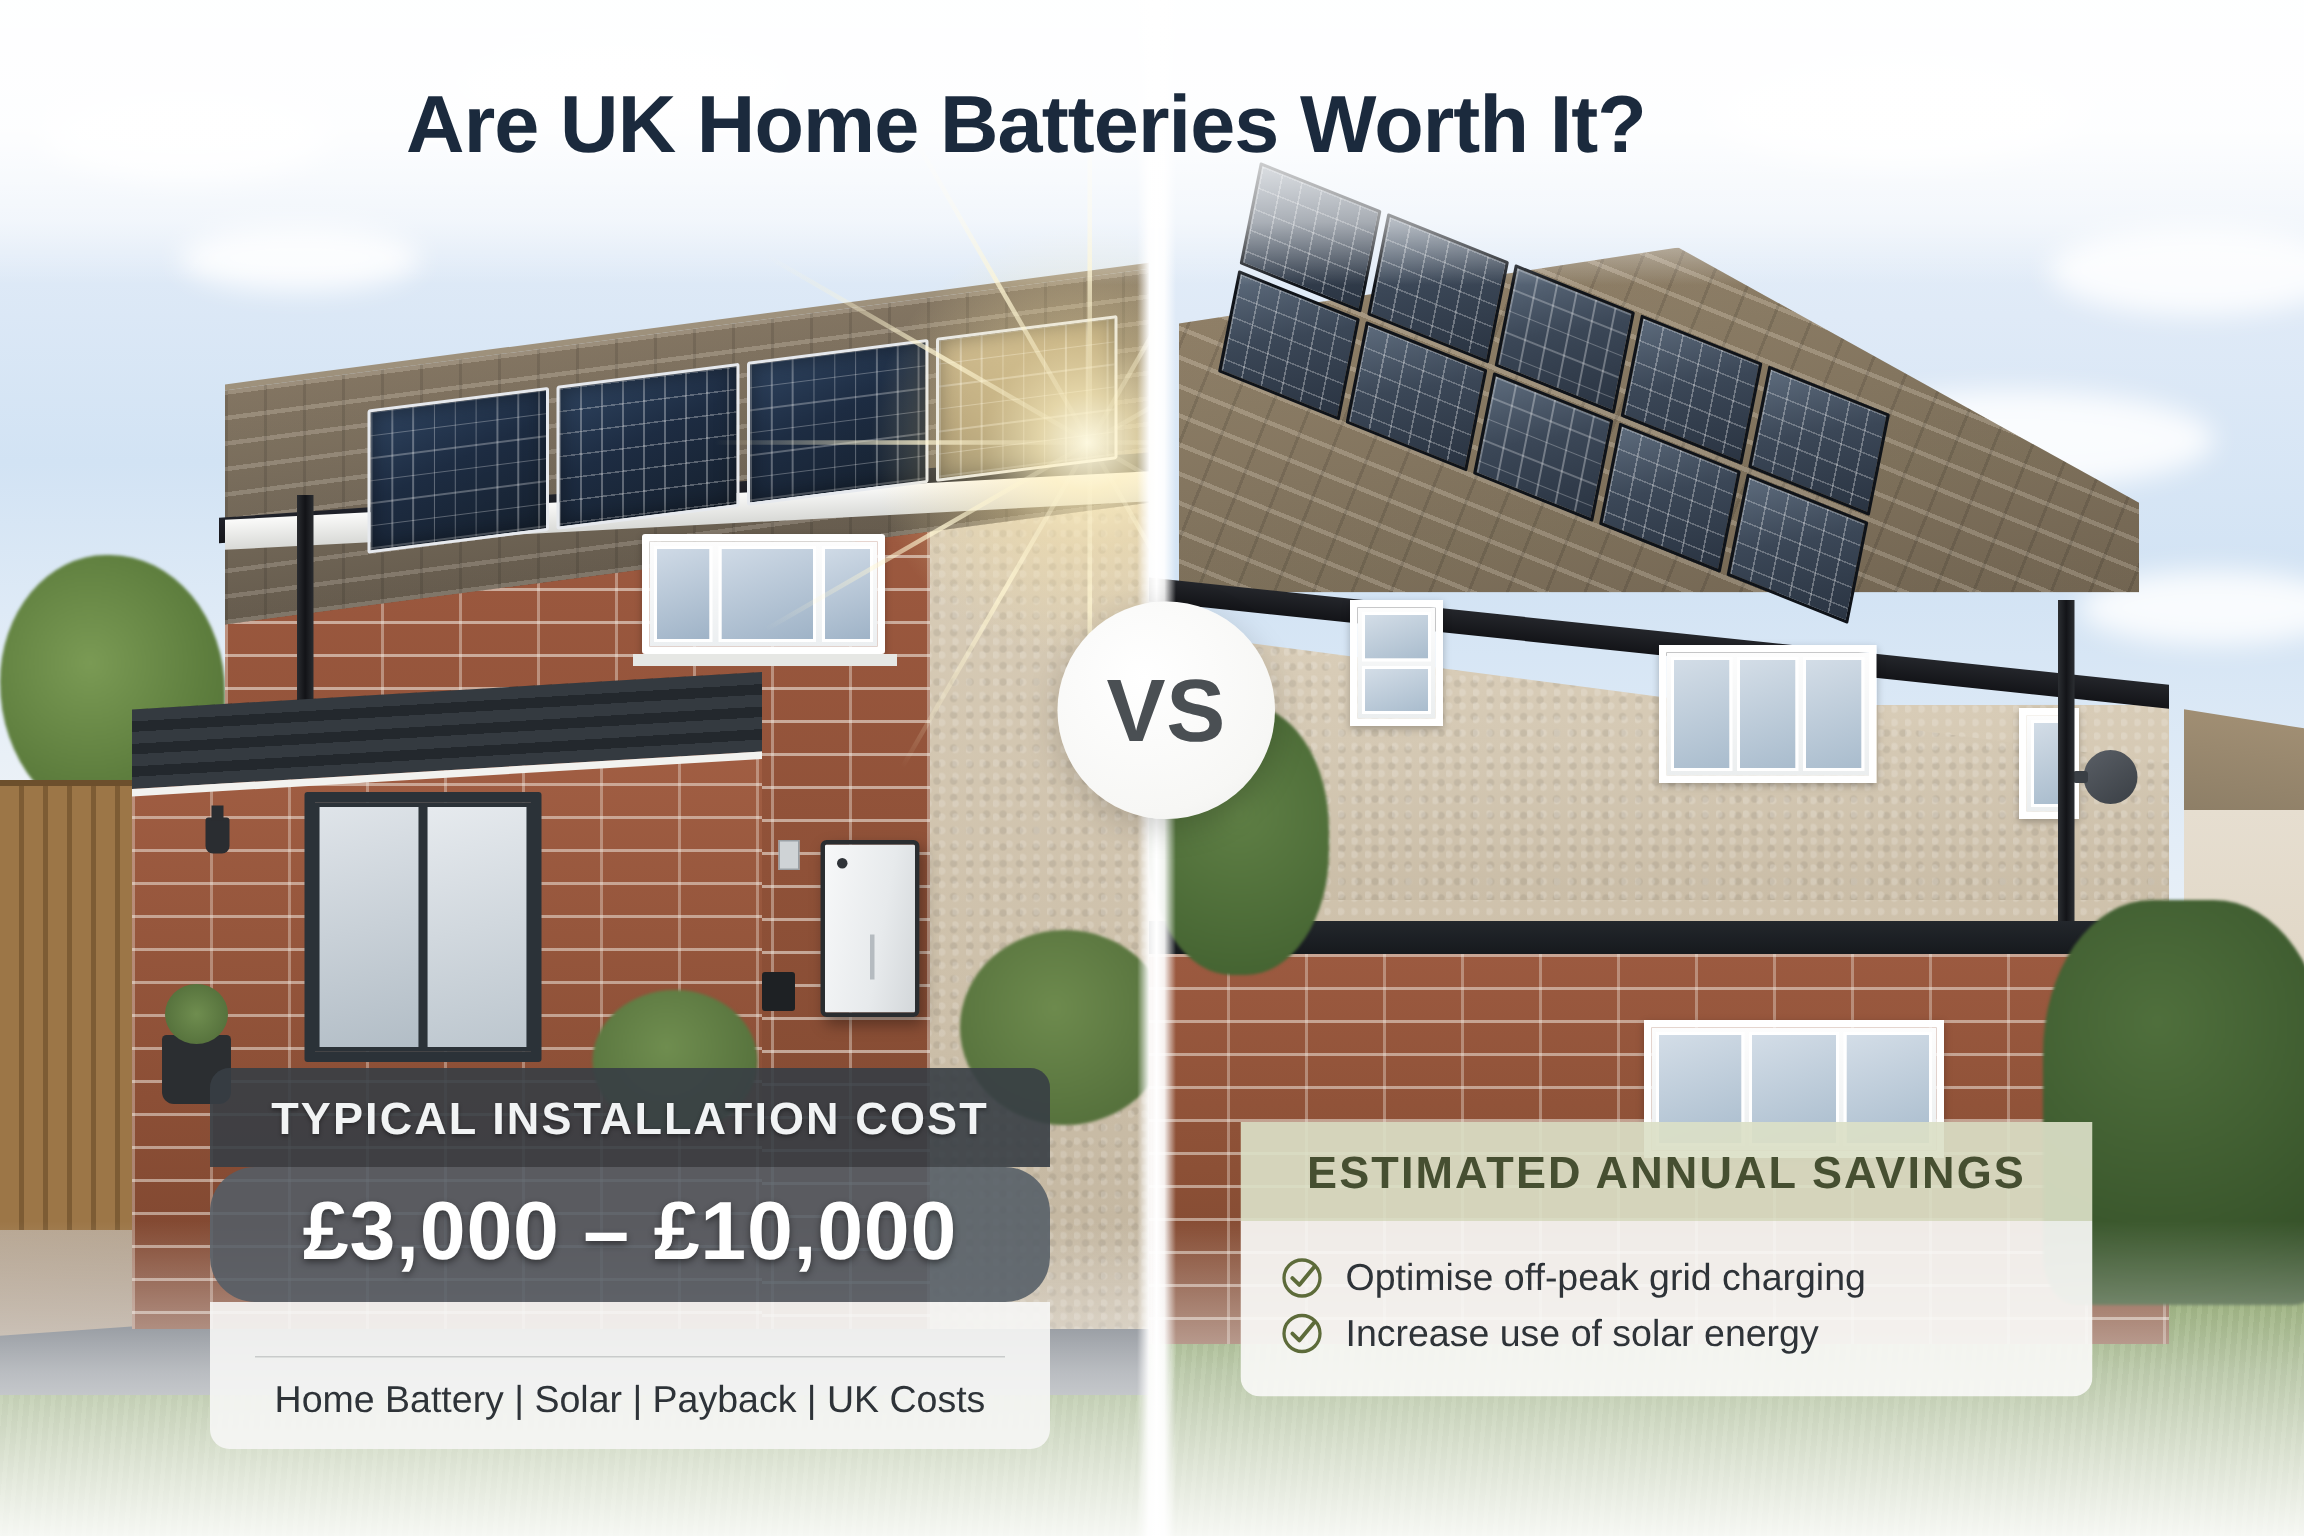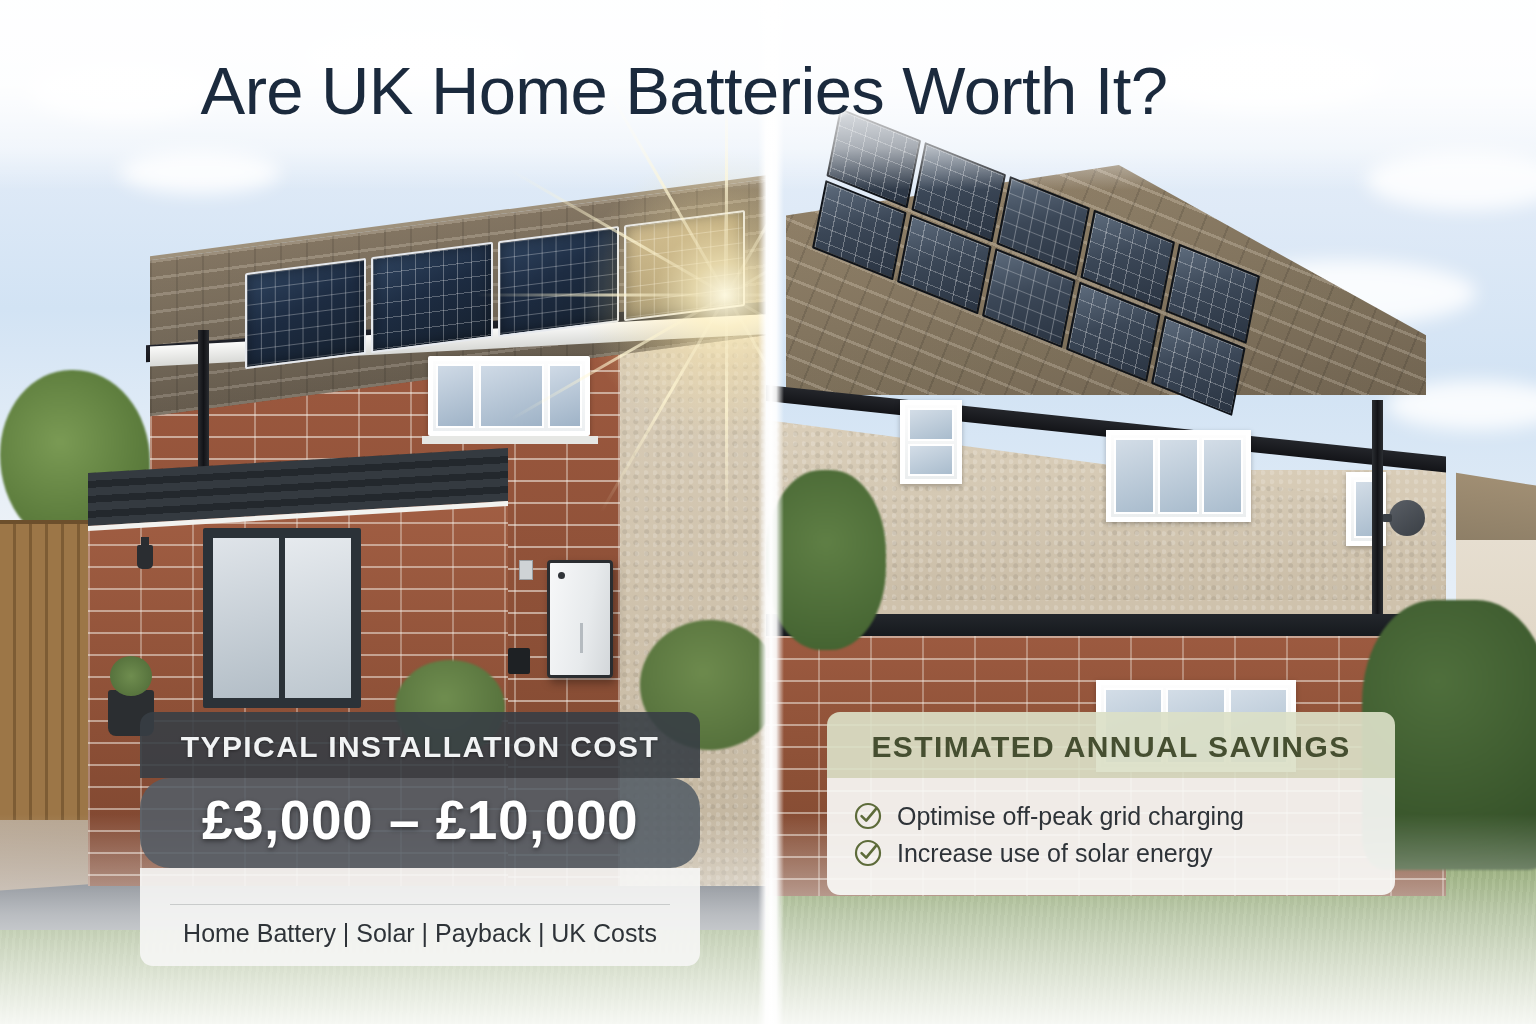--- a/index.html
+++ b/index.html
@@ -253,21 +253,21 @@
   }
 
   
   .top-scrim {
     position:absolute; left:0; top:0; width:1536px; height:190px;
     background:linear-gradient(180deg, rgba(255,255,255,.97) 0%, rgba(255,255,255,.92) 45%, rgba(255,255,255,.55) 78%, rgba(255,255,255,0) 100%);
     z-index:10;
   }
   .title {
     position:absolute; left:0; top:52px; width:1368px; text-align:center;
-    font-size:67px; font-weight:400; color:#1b2a3d; letter-spacing:-.6px;
+    font-size:54px; font-weight:700; color:#1b2a3d; letter-spacing:-.6px;
     z-index:11; text-shadow:0 2px 5px rgba(255,255,255,.85);
   }
 
   
   .bottom-scrim {
     position:absolute; left:0; bottom:0; width:1536px; height:210px;
     background:linear-gradient(180deg, rgba(255,255,255,0) 0%, rgba(255,255,255,.55) 48%, rgba(255,255,255,.93) 100%);
     z-index:10;
   }
 
@@ -297,20 +297,21 @@
   .cost-note { display:flex; align-items:center; gap:14px; font-size:25px; color:#2e3338; }
   .rule { height:1px; background:#c9cbcb; margin:16px 4px 14px; }
   .cost-tags { font-size:25px; color:#2e3338; text-align:center; }
 
   .card-save { left:827px; top:712px; width:568px; }
   .save-head {
     background:rgba(219,224,199,.92);
     color:#464f31; text-align:center;
     font-size:30px; font-weight:700; letter-spacing:1.4px;
     padding:18px 10px 14px;
+    margin-top:36px;
   }
   .save-value {
     background:rgba(243,243,238,.92);
     color:#41502c; text-align:center;
     font-size:59px; font-weight:700;
     padding:10px 10px 18px;
     text-shadow:0 2px 4px rgba(0,0,0,.15);
   }
   .save-body { background:rgba(248,248,246,.92); padding:16px 26px 20px; }
   .save-item { display:flex; align-items:center; gap:14px; font-size:25px; color:#2e3338; margin:7px 0; }
@@ -440,20 +441,23 @@
     <div class="r-win r-win-4">
       <div class="pane"></div>
       <div class="pane"></div>
       <div class="pane"></div>
     </div>
     <div class="r-hedge"></div>
     <div class="r-bush"></div>
   </div>
 
   <div class="divider"></div>
+  <div class="vs-badge">
+    <span>VS</span>
+  </div>
 
   <div class="top-scrim"></div>
   <div class="bottom-scrim"></div>
   <h1 class="title">Are UK Home Batteries Worth It?</h1>
 
   <div class="card card-cost">
     <div class="cost-head">TYPICAL INSTALLATION COST</div>
     <div class="cost-value">£3,000 – £10,000</div>
     <div class="cost-body">
       <div class="rule"></div>

